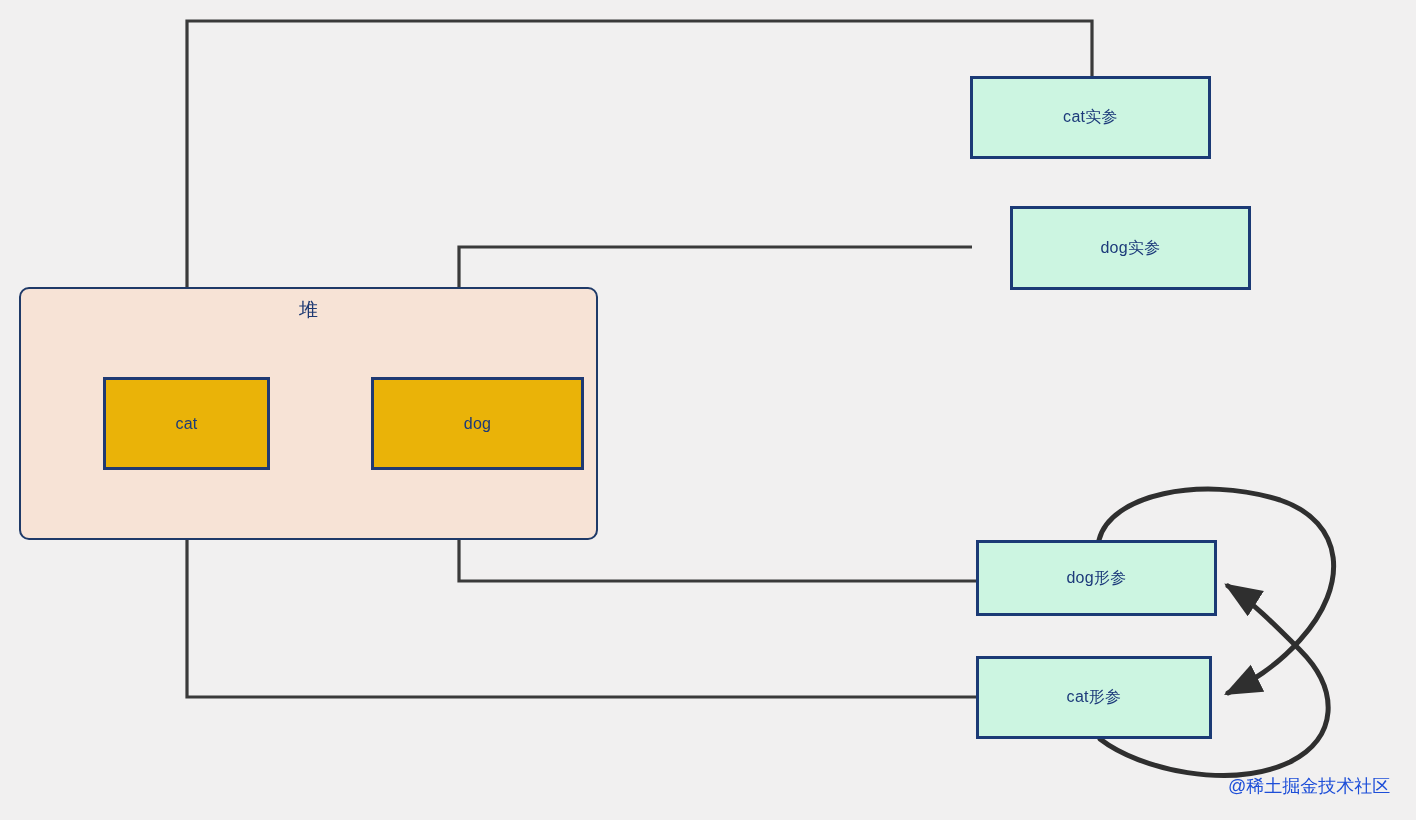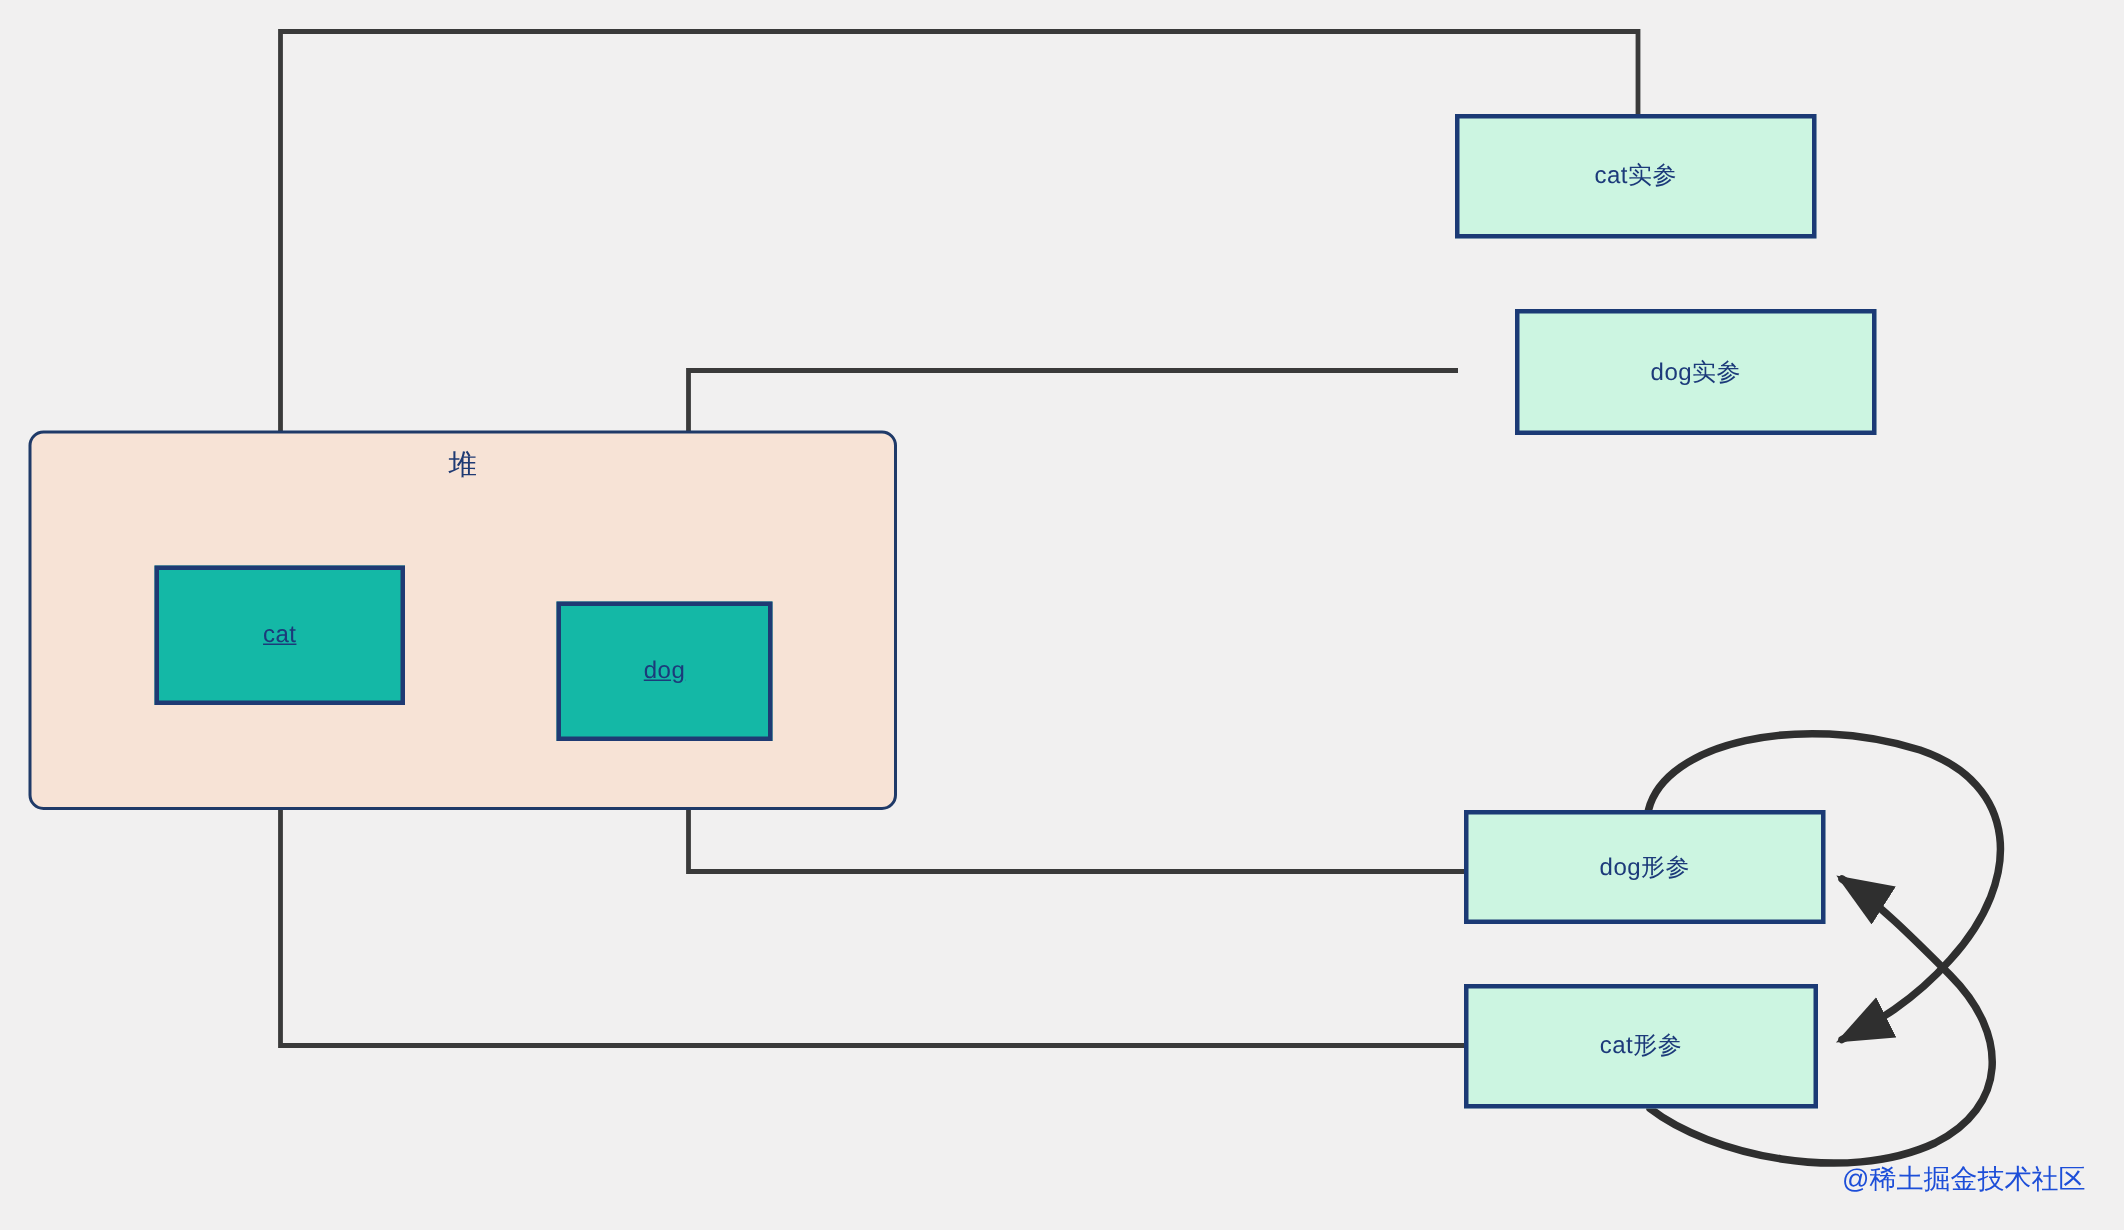--- a/index.html
+++ b/index.html
@@ -47,30 +47,29 @@
     position: absolute;
     box-sizing: border-box;
     display: flex;
     align-items: center;
     justify-content: center;
     font-size: 16px;
     color: #1c3a7a;
     letter-spacing: 0.3px;
   }
   .node-heap {
-    background: #14b8a6;
+    background: #eab308;
     border: 3px solid #1f3a73;
-    text-decoration: underline;
   }
   .node-param {
     background: #ccf5e1;
     border: 3px solid #1b3a75;
   }
   .cat-obj  { left: 103px; top: 377px; width: 167px; height: 93px; }
-  .dog-obj  { left: 371px; top: 377px; width: 144px; height: 93px; margin-top: 24px; }
+  .dog-obj  { left: 371px; top: 377px; width: 213px; height: 93px; }
   .cat-actual { left: 970px; top: 76px;  width: 241px; height: 83px; }
   .dog-actual { left: 972px; top: 206px; width: 241px; height: 84px; margin-left: 38px; }
   .dog-formal { left: 976px; top: 540px; width: 241px; height: 76px; }
   .cat-formal { left: 976px; top: 656px; width: 236px; height: 83px; }
   .watermark {
     position: absolute;
     left: 1228px;
     top: 774px;
     font-size: 18px;
     color: #1d4ed8;

